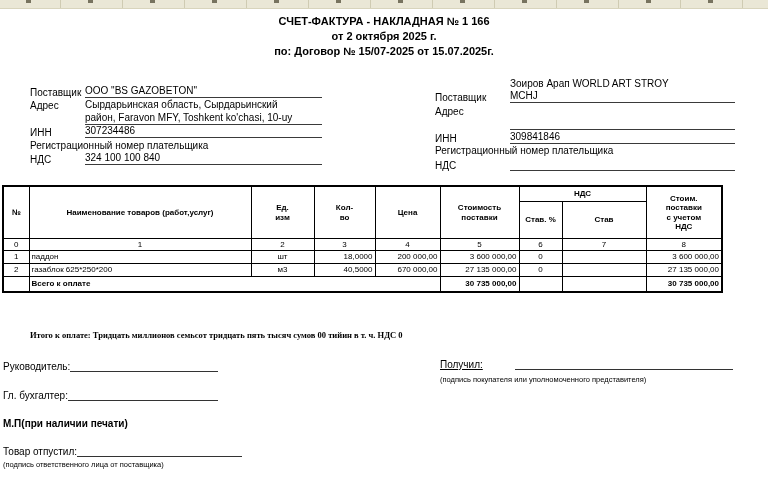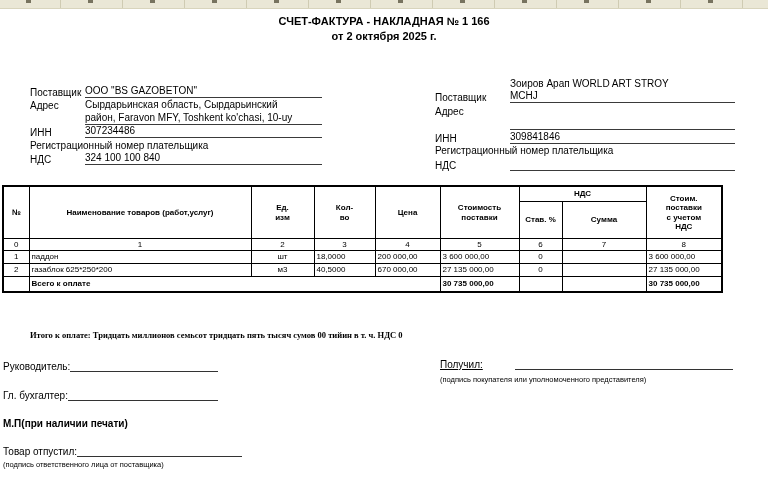--- a/index.html
+++ b/index.html
@@ -48,21 +48,21 @@
   }
   table.inv th { font-weight:bold; text-align:center; }
   .hrow1 th { height:14px; }
   .hrow2 th { height:36px; }
   .irow td { height:11px; text-align:center; }
   .drow td { height:12px; }
   .trow td { height:14px; font-weight:bold; }
   .prewrap { white-space:pre-line; }
   .ta-l { text-align:left; }
   .ta-c { text-align:center; }
-  .ta-r { text-align:left; }
+  .ta-r { text-align:right; }
 
   .totals-line {
     position:absolute; top:330px; left:30px;
     font-weight:bold; font-size:8.5px;font-family:Liberation Serif, serif;
   }
 
   .sig { position:absolute; font-size:10px; line-height:10px; white-space:nowrap; }
   .sig-line { display:inline-block; border-bottom:1px solid #333; height:9px; vertical-align:bottom; }
   .sig-note { position:absolute; font-size:7.5px; line-height:9px; white-space:nowrap; }
   .received-row { display:flex; align-items:flex-end; width:293px; }
@@ -70,20 +70,21 @@
   .received-row .sig-line { flex:1 1 auto; }
 </style>
 </head>
 <body>
 
 <div class="toolbar-strip"></div>
 
 <div class="title">
   <div>СЧЕТ-ФАКТУРА - НАКЛАДНАЯ № 1 166</div>
   <div>от 2 октября 2025 г.</div>
+  <div>по: Договор № 15/07-2025 от 15.07.2025г.</div>
 </div>
 
 <div class="party p-left">
   <div class="party-row">
     <span class="party-label">Поставщик</span>
     <span class="party-value u">ООО "BS GAZOBETON"</span>
   </div>
   <div class="party-row">
     <span class="party-label">Адрес</span>
     <span class="party-value">Сырдарьинская область, Сырдарьинский</span>
@@ -159,21 +160,21 @@
     <th rowspan="2" class="prewrap">Стоимость
 поставки</th>
     <th colspan="2">НДС</th>
     <th rowspan="2" class="prewrap">Стоим.
 поставки
 с учетом
 НДС</th>
   </tr>
   <tr class="hrow2">
     <th>Став. %</th>
-    <th>Сумма</th>
+    <th>Став</th>
   </tr>
   <tr class="irow">
     <td>0</td>
     <td>1</td>
     <td>2</td>
     <td>3</td>
     <td>4</td>
     <td>5</td>
     <td>6</td>
     <td>7</td>

